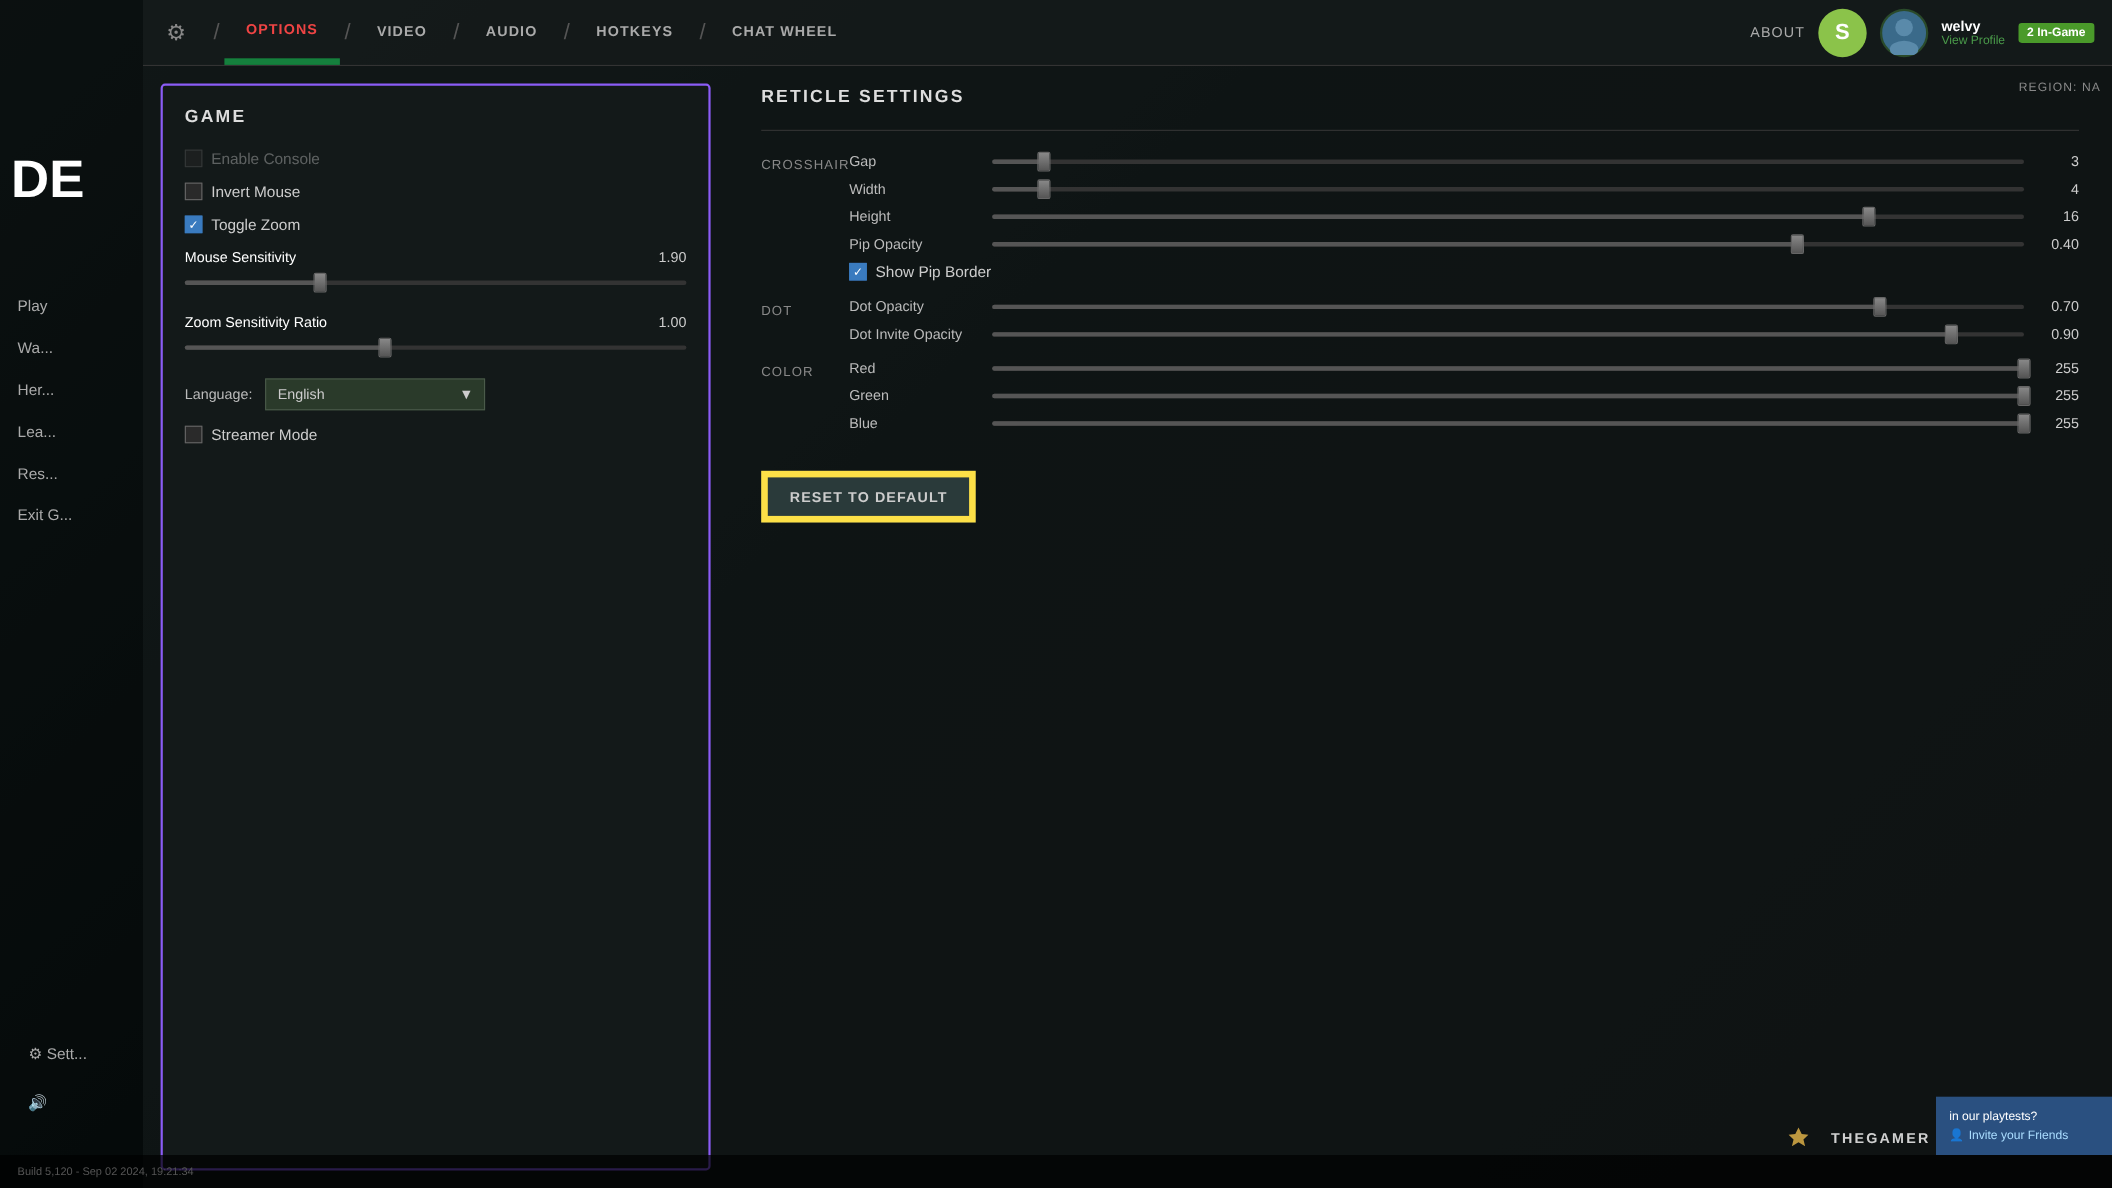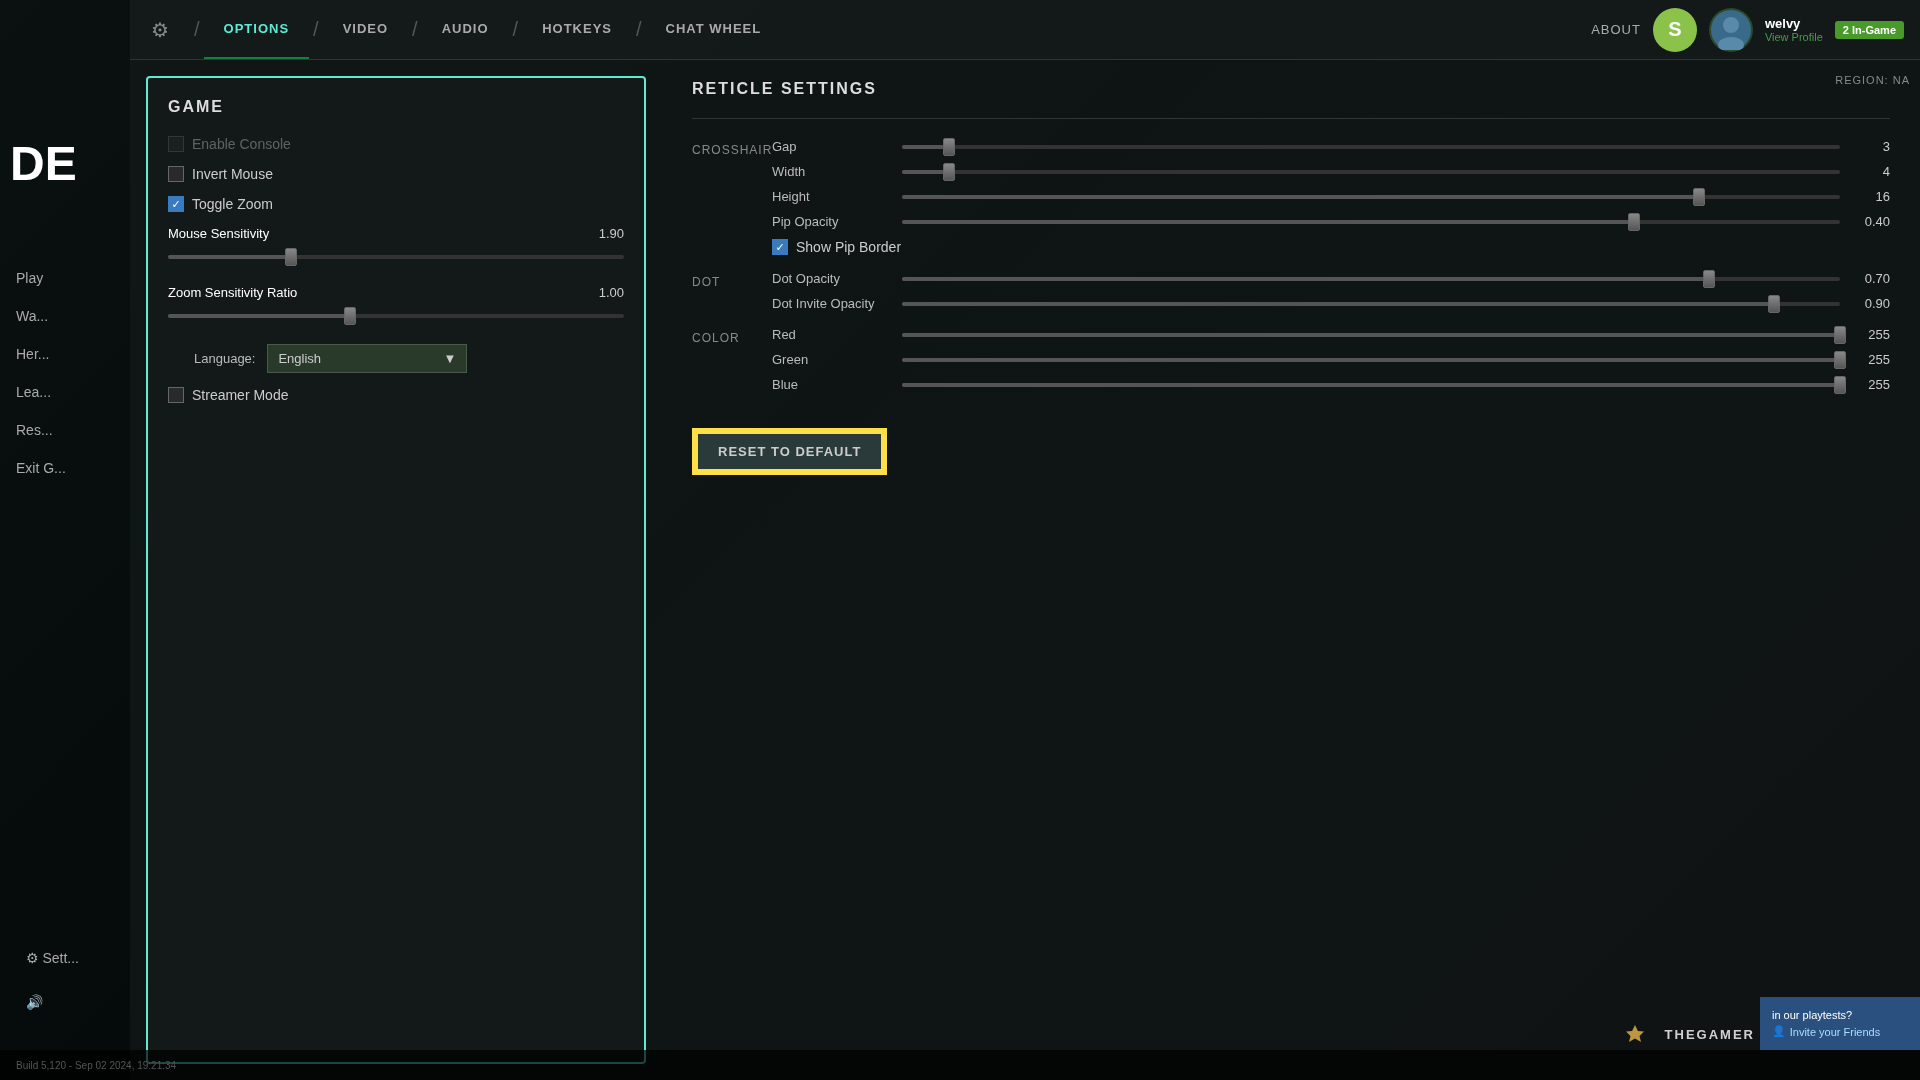--- a/index.html
+++ b/index.html
@@ -114,22 +114,22 @@
       align-items: center;
       font-size: 13px;
       font-weight: 600;
       letter-spacing: 1px;
       color: #aaa;
       cursor: pointer;
       border-bottom: 2px solid transparent;
       text-transform: uppercase;
     }
     .nav-tab.active {
-      color: #5eead4;
-      border-bottom: 2px solid #15803d;
+      color: #ef4444;
+      border-bottom: 6px solid #15803d;
     }
 
     .nav-right {
       margin-left: auto;
       display: flex;
       align-items: center;
       gap: 12px;
       padding-right: 16px;
     }
 
@@ -200,21 +200,21 @@
       bottom: 0;
       display: flex;
       z-index: 2;
       background: rgba(15,20,20,0.85);
     }
 
     
     .game-panel {
       width: 500px;
       padding: 20px;
-      border: 2px solid #5eead4;
+      border: 2px solid #8b5cf6;
       border-radius: 4px;
       margin: 16px;
       background: rgba(20,25,25,0.9);
       flex-shrink: 0;
     }
 
     .panel-title {
       font-size: 16px;
       font-weight: 700;
       letter-spacing: 2px;
@@ -318,21 +318,20 @@
       transform: translate(-50%, -50%);
       cursor: pointer;
       border: 1px solid #666;
     }
 
     .language-row {
       display: flex;
       align-items: center;
       margin-bottom: 14px;
       gap: 12px;
-      margin-left: 26px;
     }
 
     .lang-label {
       font-size: 13px;
       color: #bbb;
     }
 
     .lang-select {
       flex: 1;
       background: #2a3a2a;

